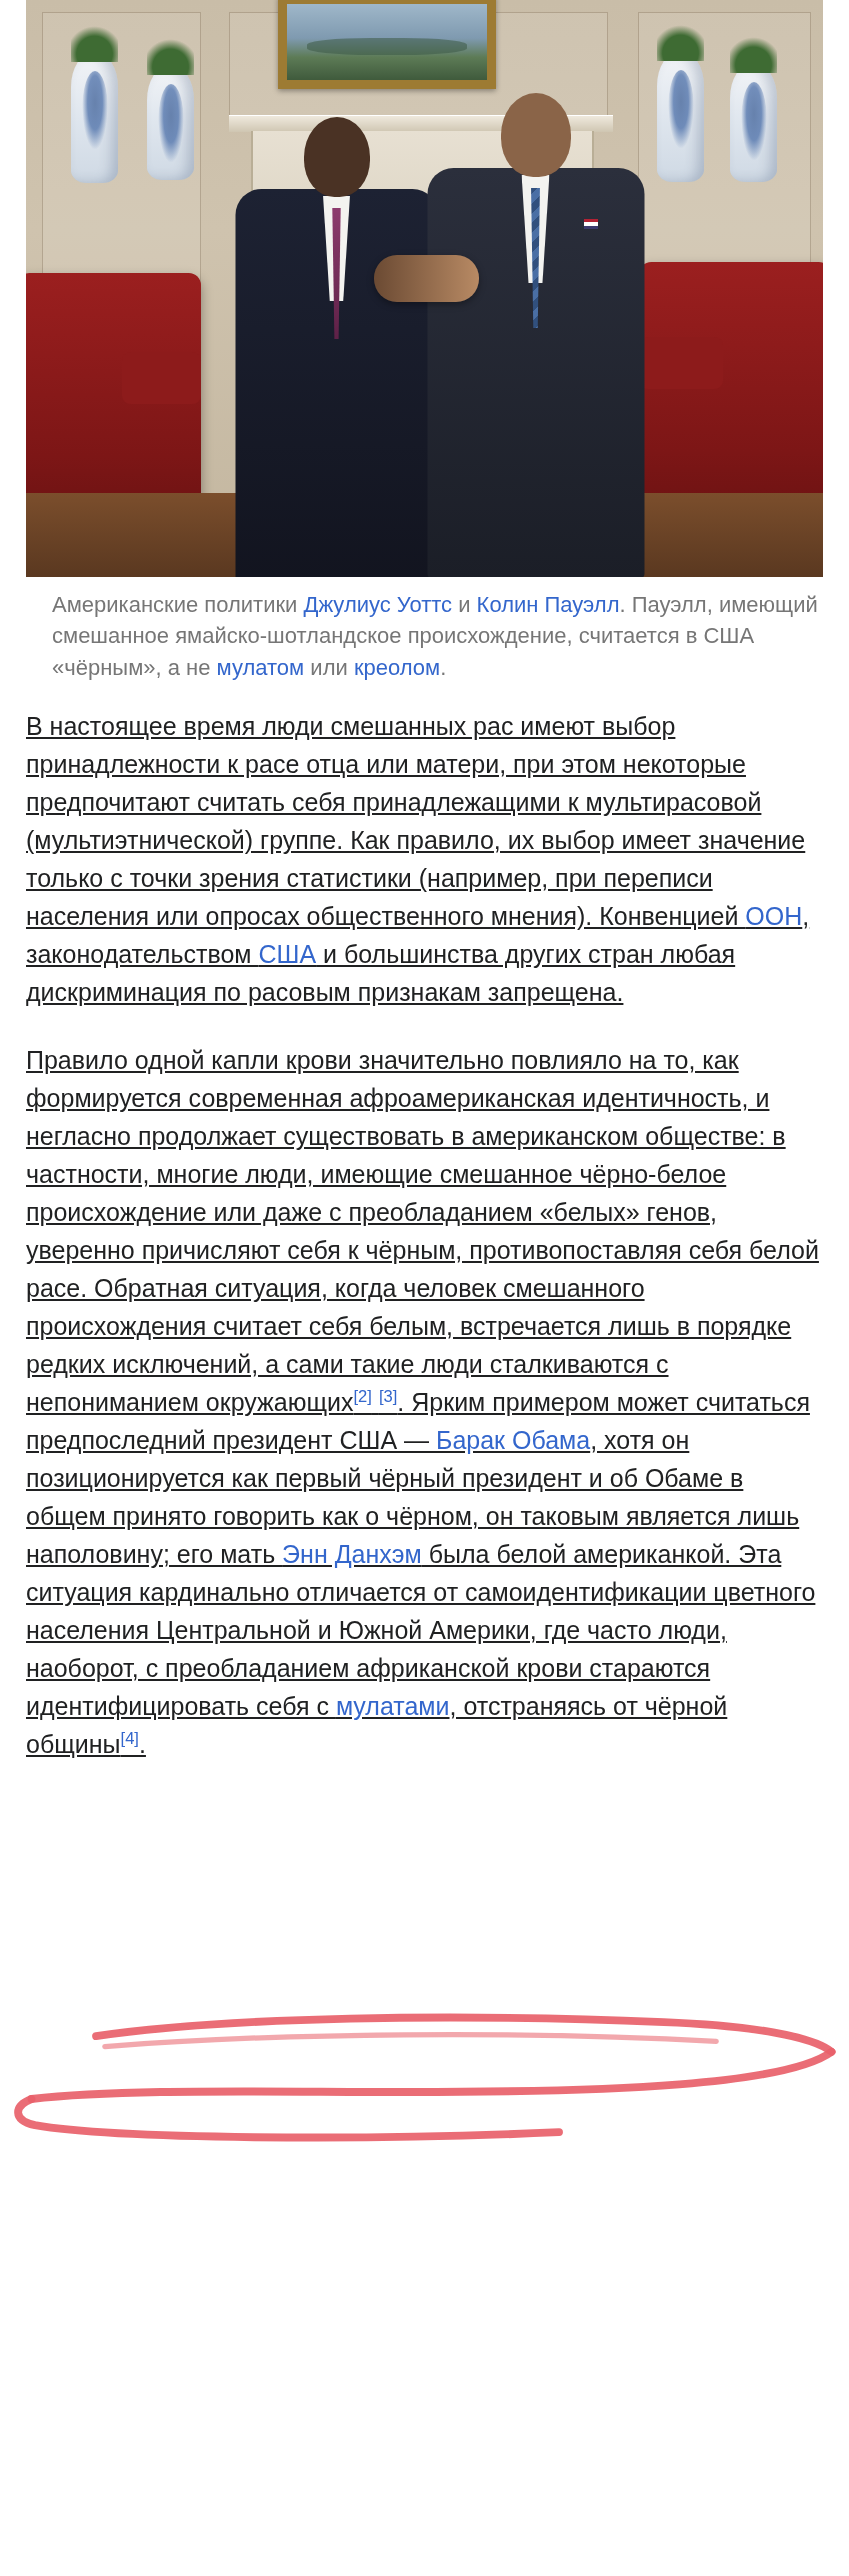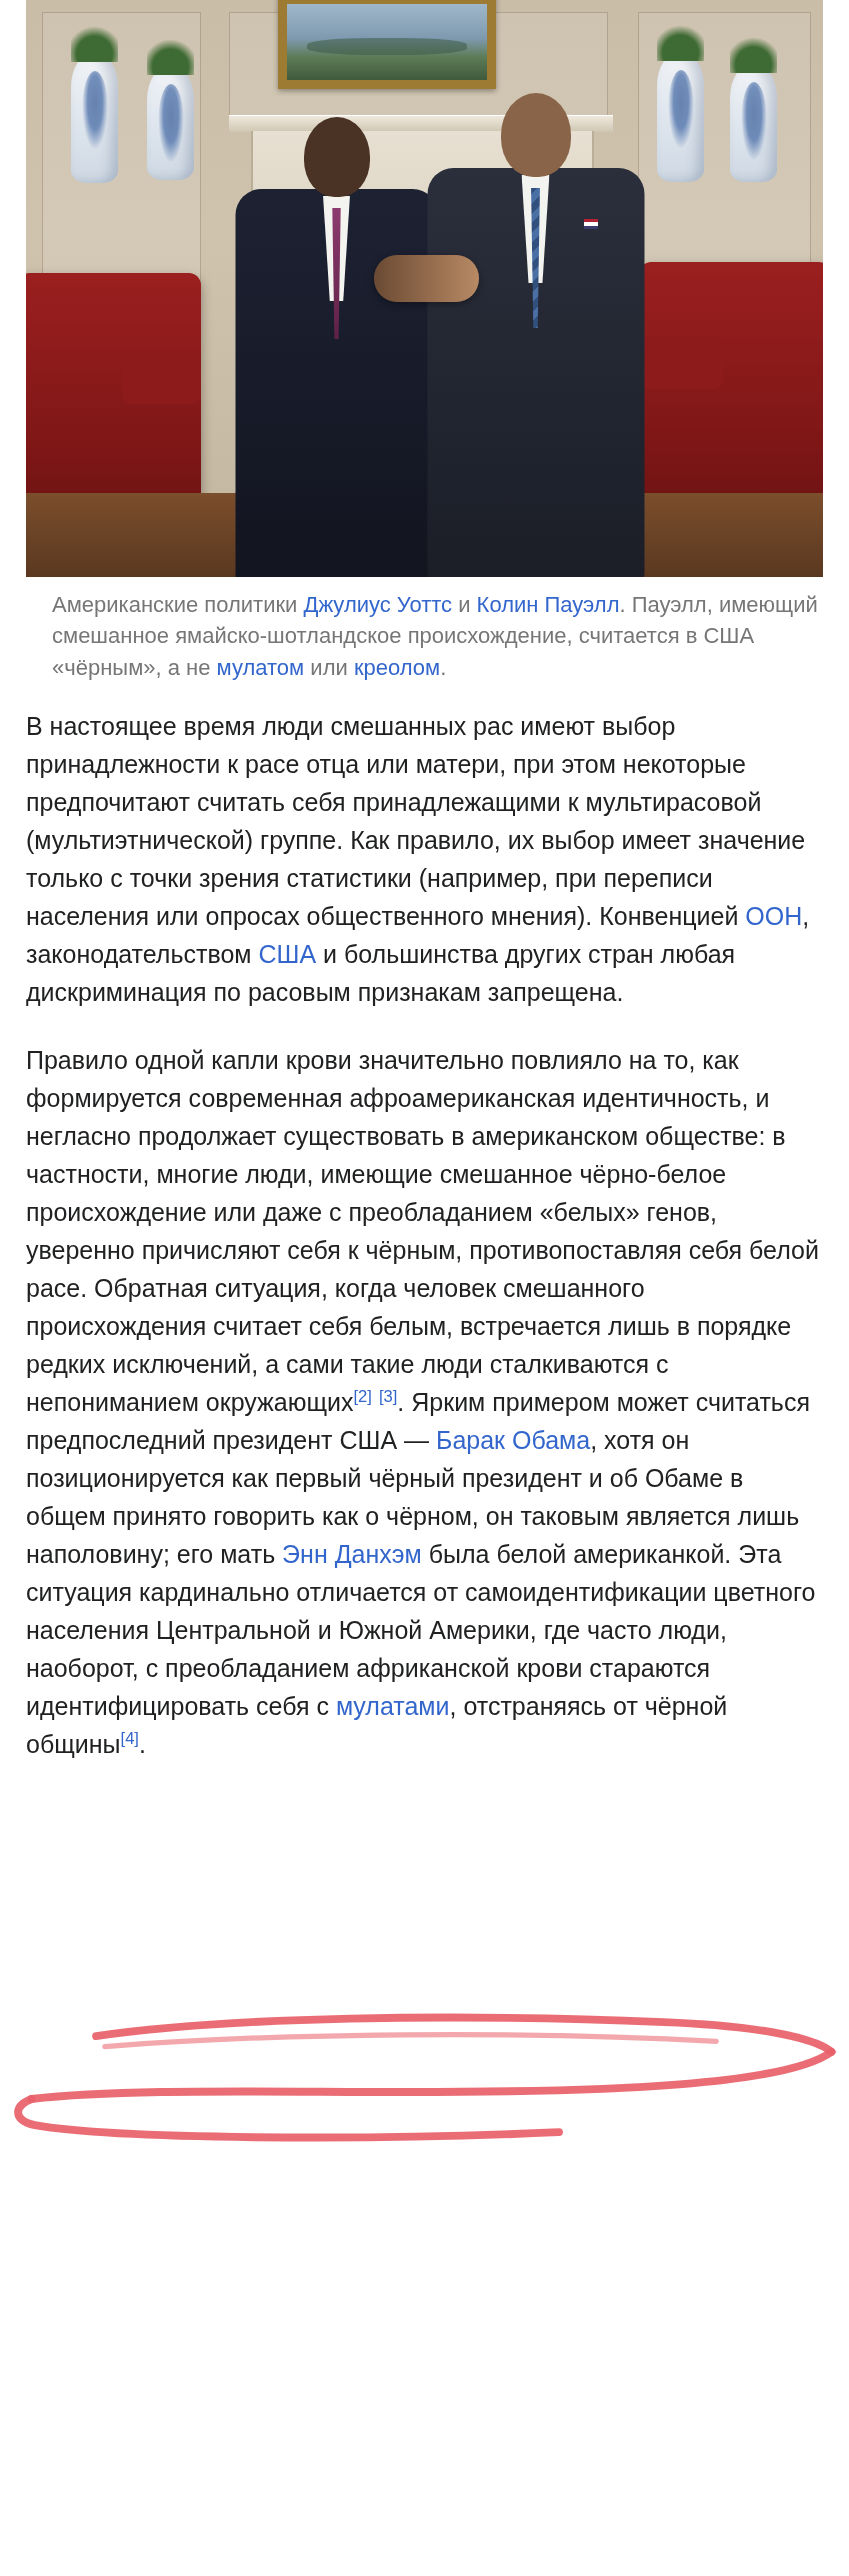--- a/index.html
+++ b/index.html
@@ -234,20 +234,21 @@
   }
 
   
   .body {
     padding: 24.5px 26px 35px 26px;
     box-sizing: border-box;
     width: 849px;
     font-size: 25px;
     line-height: 1.52;
     color: #202122;
+    text-decoration: underline;
   }
   .body p { margin: 0 0 30px 0; }
   .ref {
     font-size: 16.6px;
     vertical-align: super;
     color: #3366cc;
   }
 
   
   .marker {

